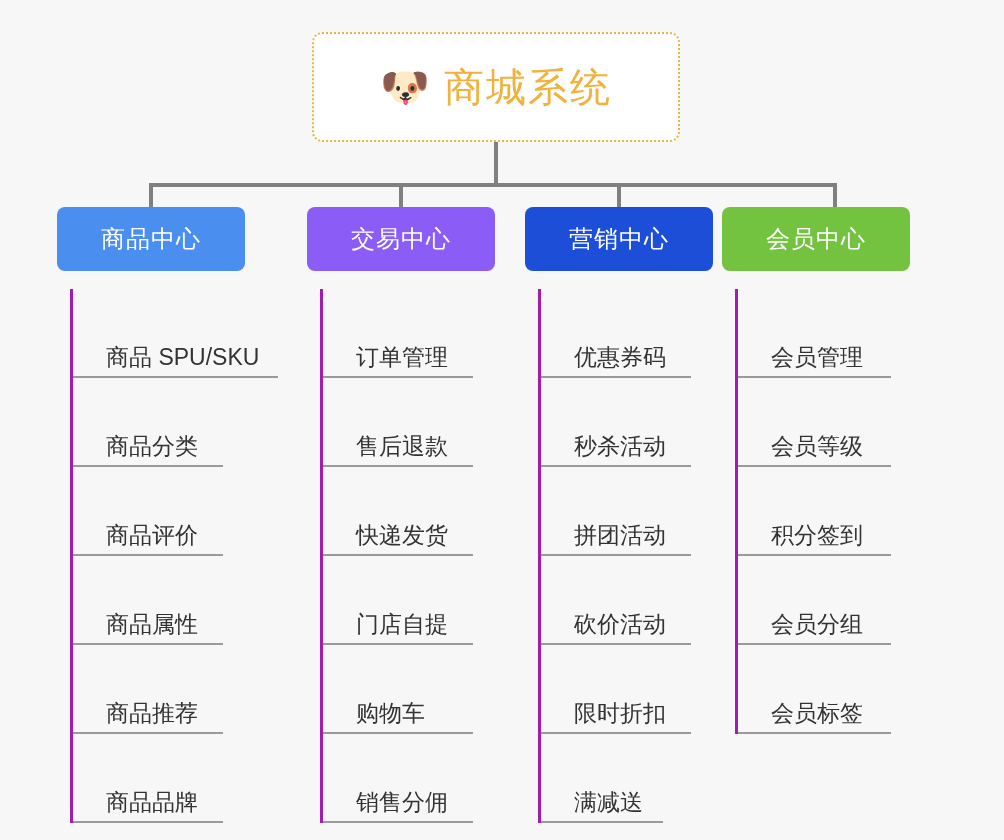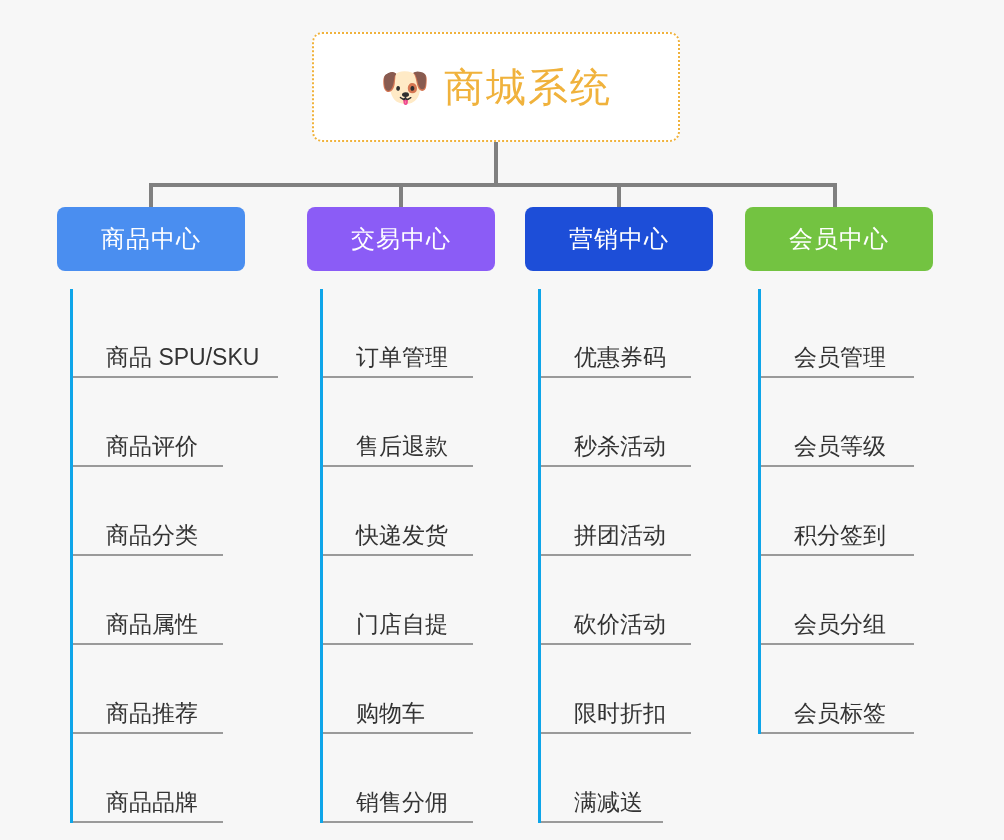--- a/index.html
+++ b/index.html
@@ -78,21 +78,21 @@
     justify-content: center;
     color: #ffffff;
     font-size: 24px;
     letter-spacing: 1px;
   }
 
   .col-items {
     position: relative;
     margin-top: 18px;
     margin-left: 13px;
-    border-left: 3px solid #0ea5e9;
+    border-left: 3px solid #a21caf;
     padding-left: 0;
   }
   .leaf {
     position: relative;
     height: 89px;
     display: flex;
     align-items: flex-end;
     justify-content: flex-start;
     padding-left: 33px;
     padding-bottom: 6px;
@@ -136,24 +136,24 @@
   <div class="conn conn-drop" style="left: 617px; background: rgb(128, 128, 128);"></div>
   <div class="conn conn-drop" style="left: 833px; background: rgb(128, 128, 128);"></div>
 
   <div class="col col-0" style="left:57px;">
     <div class="col-head" style="background: rgb(74, 142, 240);">商品中心</div>
     <div class="col-items">
       <div class="leaf">
           <span class="leaf-label">商品 SPU/SKU</span>
         </div>
       <div class="leaf w-short">
+          <span class="leaf-label">商品分类</span>
+        </div>
+      <div class="leaf w-short">
           <span class="leaf-label">商品评价</span>
-        </div>
-      <div class="leaf w-short">
-          <span class="leaf-label">商品分类</span>
         </div>
       <div class="leaf w-short">
           <span class="leaf-label">商品属性</span>
         </div>
       <div class="leaf w-short">
           <span class="leaf-label">商品推荐</span>
         </div>
       <div class="leaf w-short">
           <span class="leaf-label">商品品牌</span>
         </div>
@@ -201,21 +201,21 @@
         </div>
       <div class="leaf">
           <span class="leaf-label">限时折扣</span>
         </div>
       <div class="leaf w-short">
           <span class="leaf-label">满减送</span>
         </div>
     </div>
   </div>
 
-  <div class="col col-3" style="left:745px;">
+  <div class="col col-3" style="left:722px;">
     <div class="col-head" style="background: rgb(115, 195, 65);">会员中心</div>
     <div class="col-items">
       <div class="leaf">
           <span class="leaf-label">会员管理</span>
         </div>
       <div class="leaf">
           <span class="leaf-label">会员等级</span>
         </div>
       <div class="leaf">
           <span class="leaf-label">积分签到</span>

